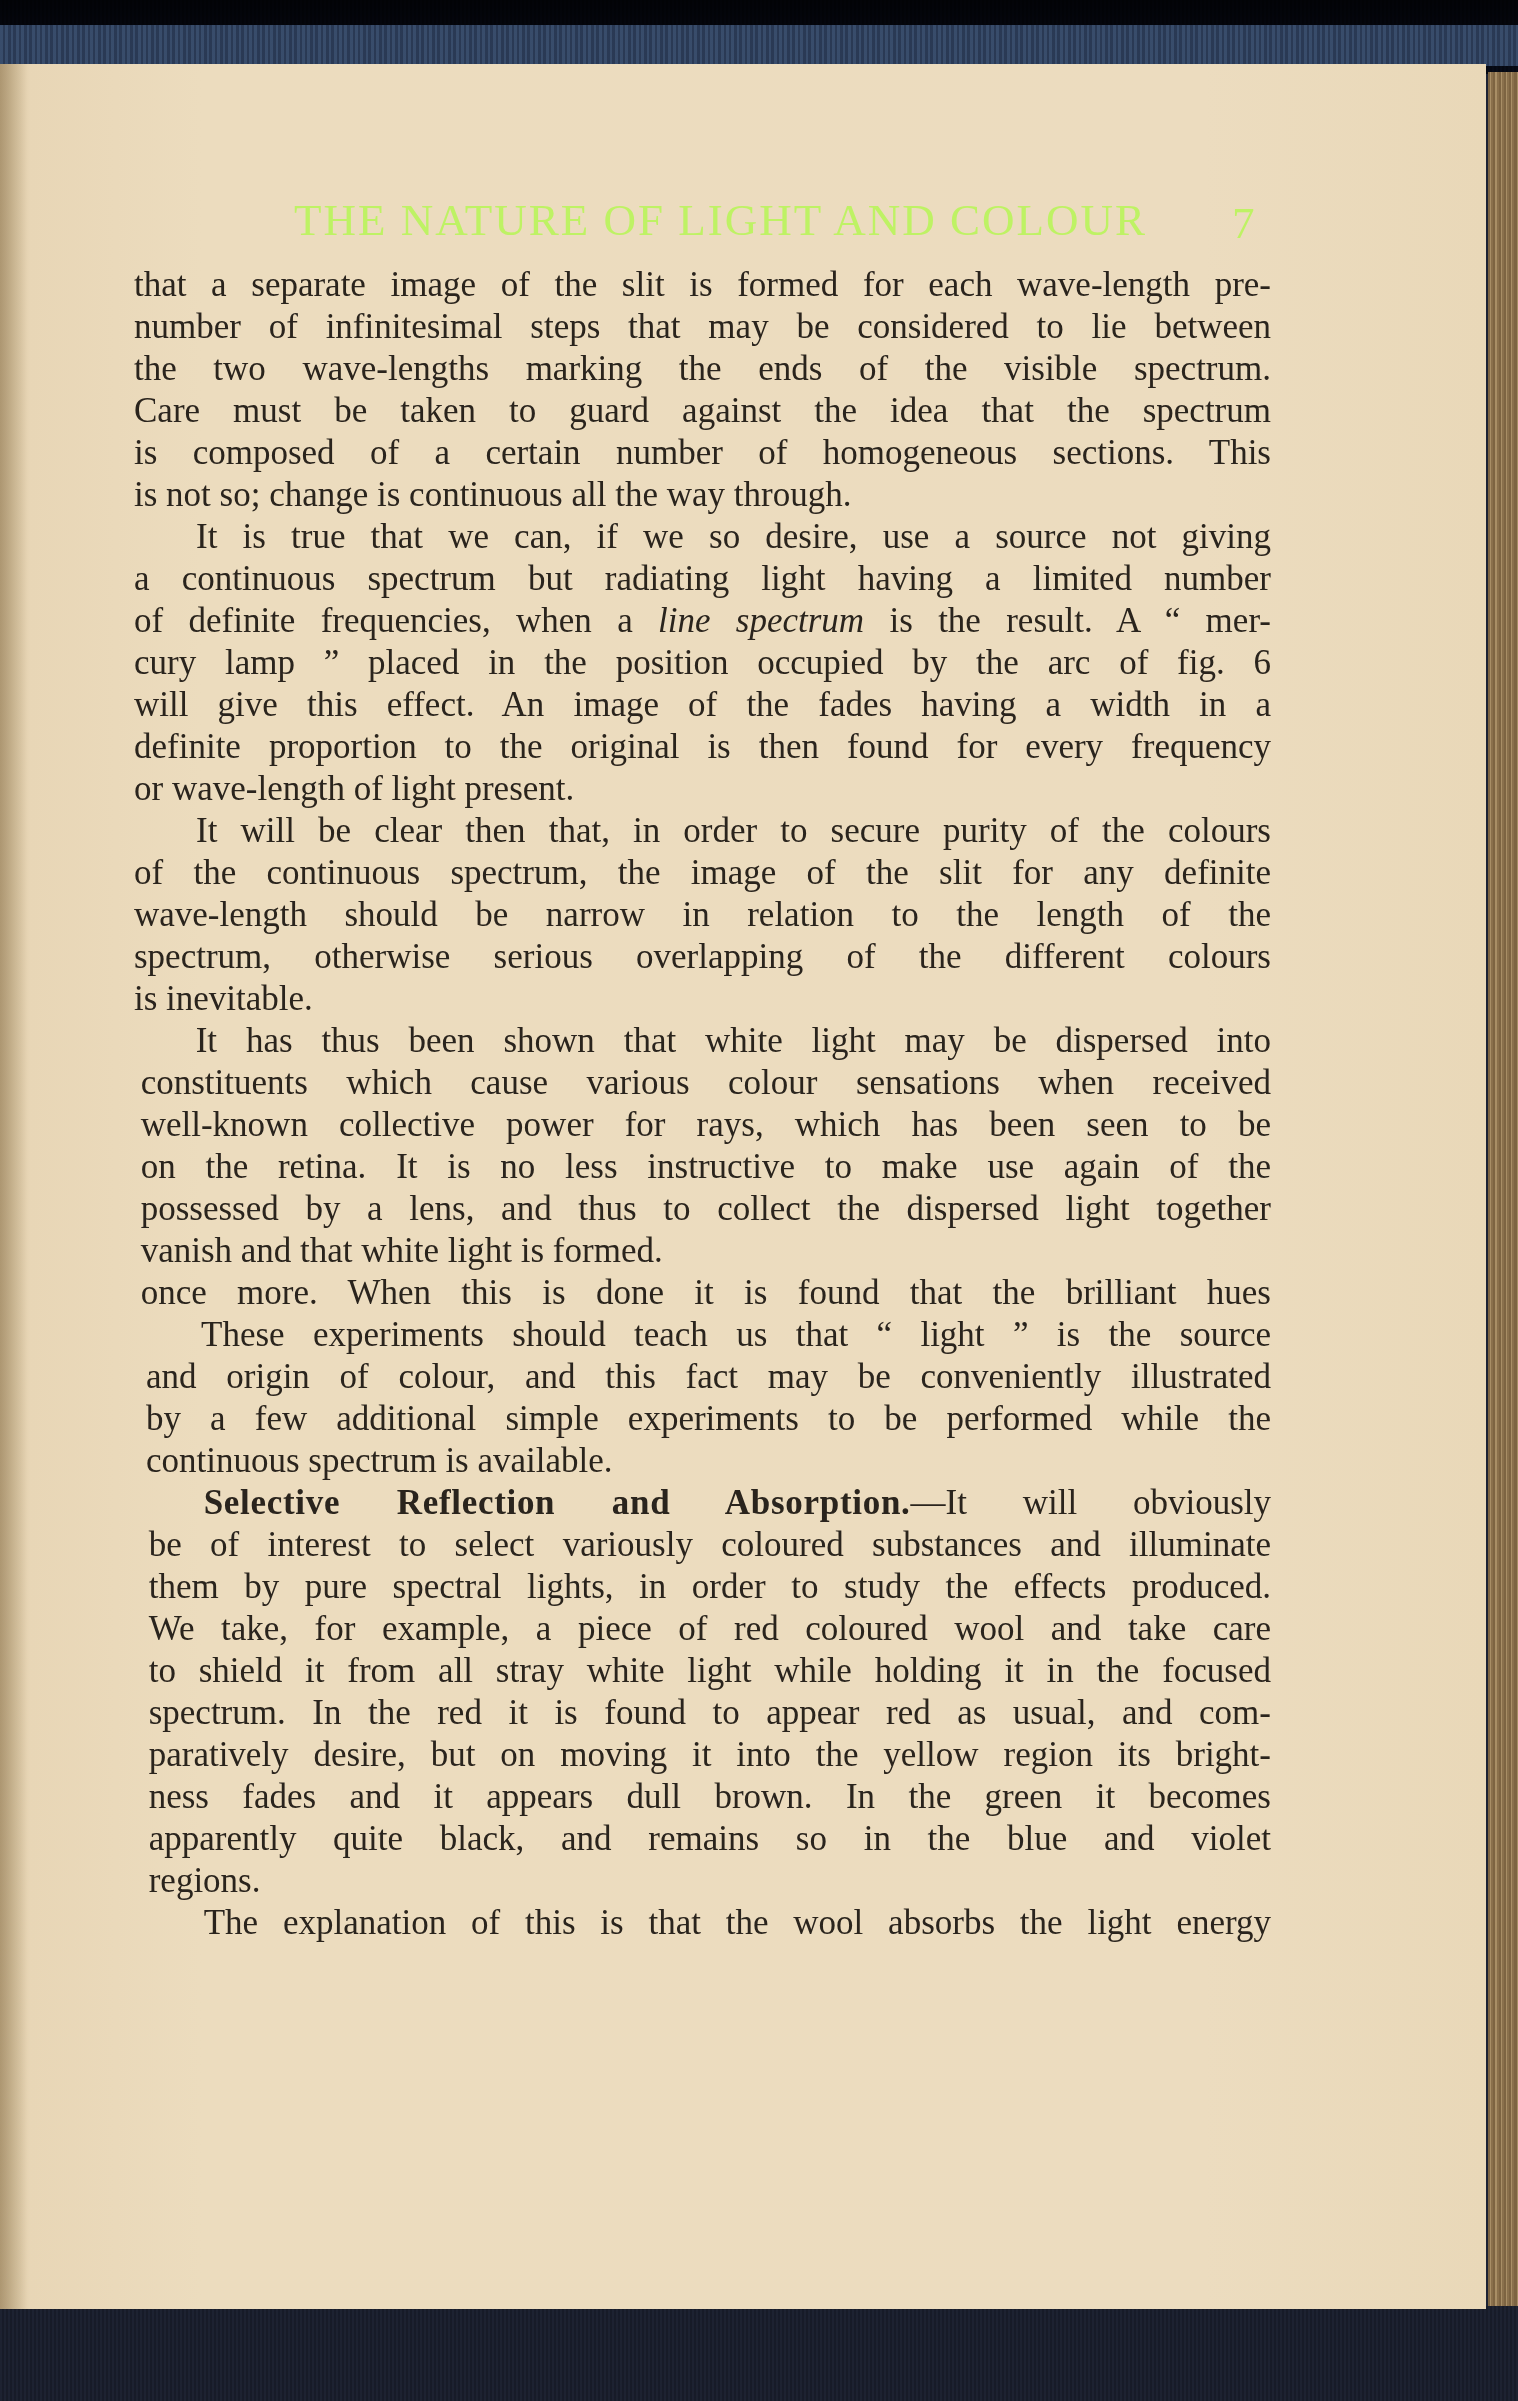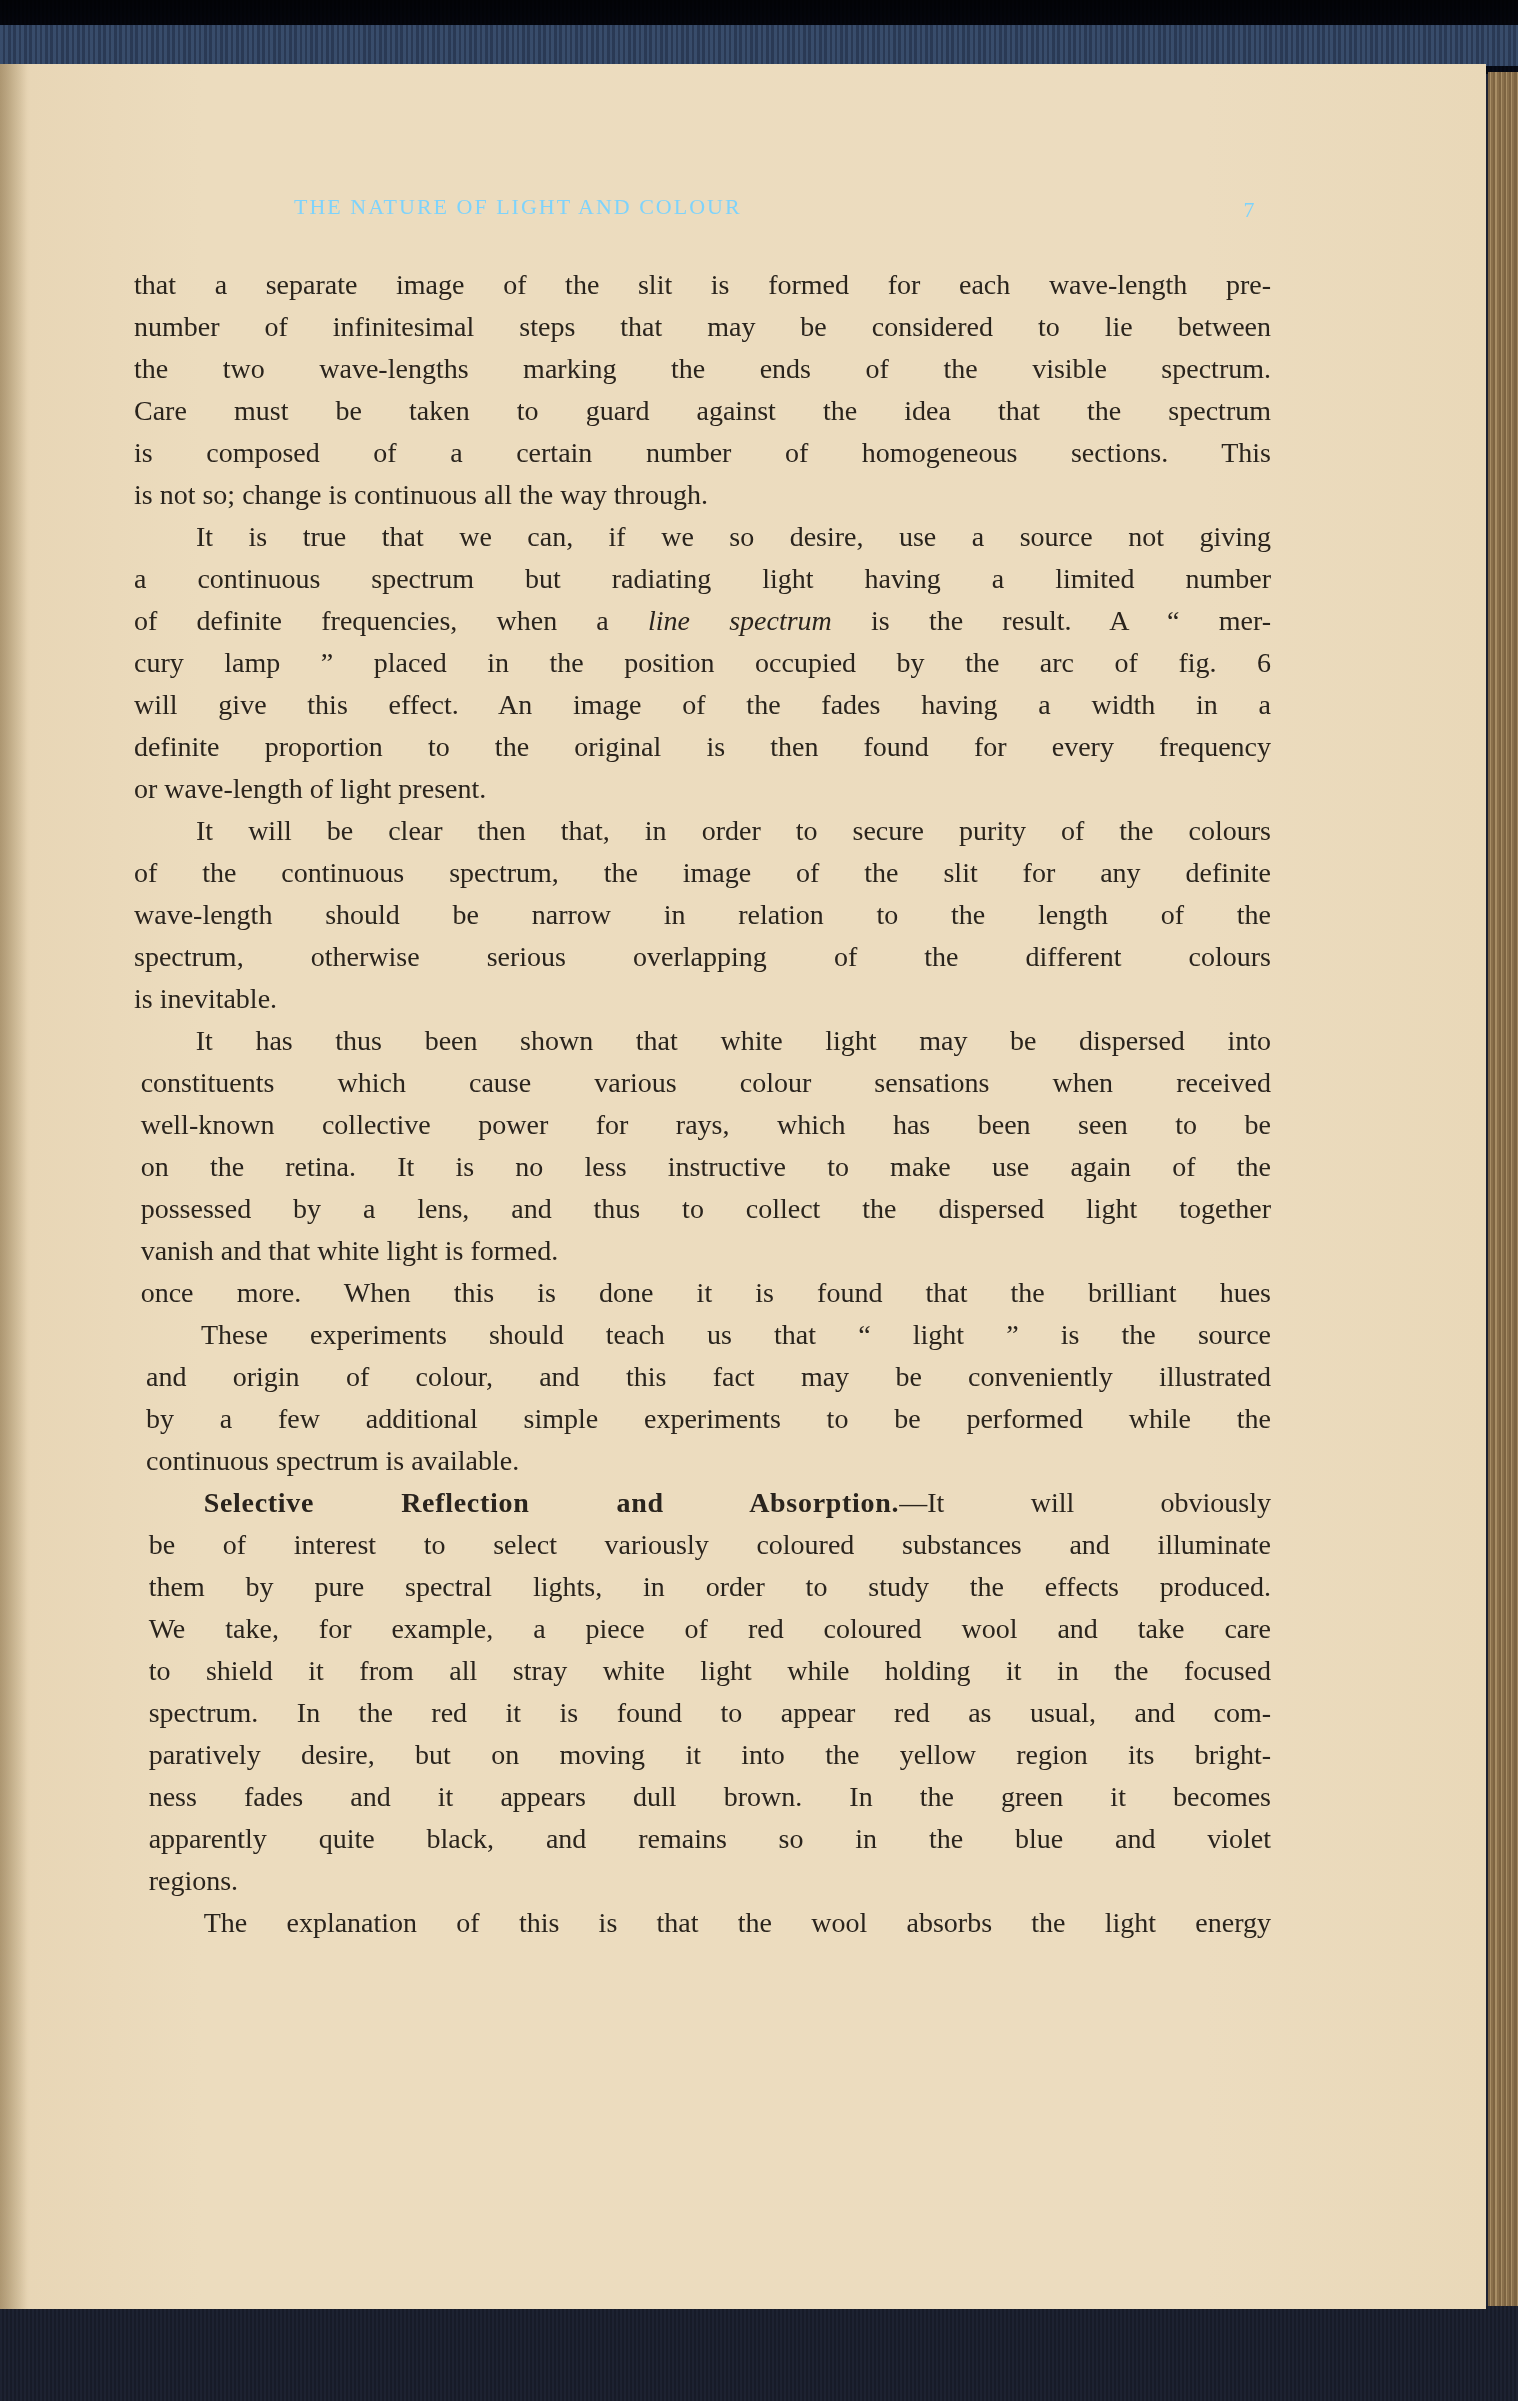--- a/index.html
+++ b/index.html
@@ -29,28 +29,28 @@
   .page {
     position:absolute; left:0; top:64px; width:1486px; height:2245px;
     background: linear-gradient(90deg, #c9b48e 0px, #d9c6a2 13.4px, #e8d6b6 30px, #ecdcbe 201px, #ecdcbf 1203px, #e9d8b8 1486px);
   }
   .page::before {
     content:""; position:absolute; left:0; top:0; bottom:0; width:27px;
     background: linear-gradient(90deg, rgba(120,95,60,.35), rgba(120,95,60,0));
   }
   .running-head {
     position:absolute; top:194px; left:294px; width:976px; height:40px;
-    font-family:"Liberation Serif", serif; font-size:22px; color:#7dd3fc;
+    font-family:"Liberation Serif", serif; font-size:45px; color:#bef264;
     letter-spacing:2px;
   }
   .running-head .title { position:absolute; left:0; top:0; }
   .running-head .folio { position:absolute; right:13.4px; top:2.7px; }
   .body-text {
     position:absolute; left:134px; top:264px; width:1137px;
-    font-family:"Liberation Serif", serif; font-size:28px; line-height:42px;
+    font-family:"Liberation Serif", serif; font-size:35px; line-height:42px;
     color:#2a241d; text-align:justify;
   }
   .body-text p { margin:0; text-indent:0; }
   .line { display:block; text-align:justify; text-align-last:justify; white-space:nowrap; }
   .line.last { text-align-last:left; }
   .heading-run { font-weight:bold; letter-spacing:0.7px; }
   em { font-style:italic; }
 </style>
 </head>
 <body>

